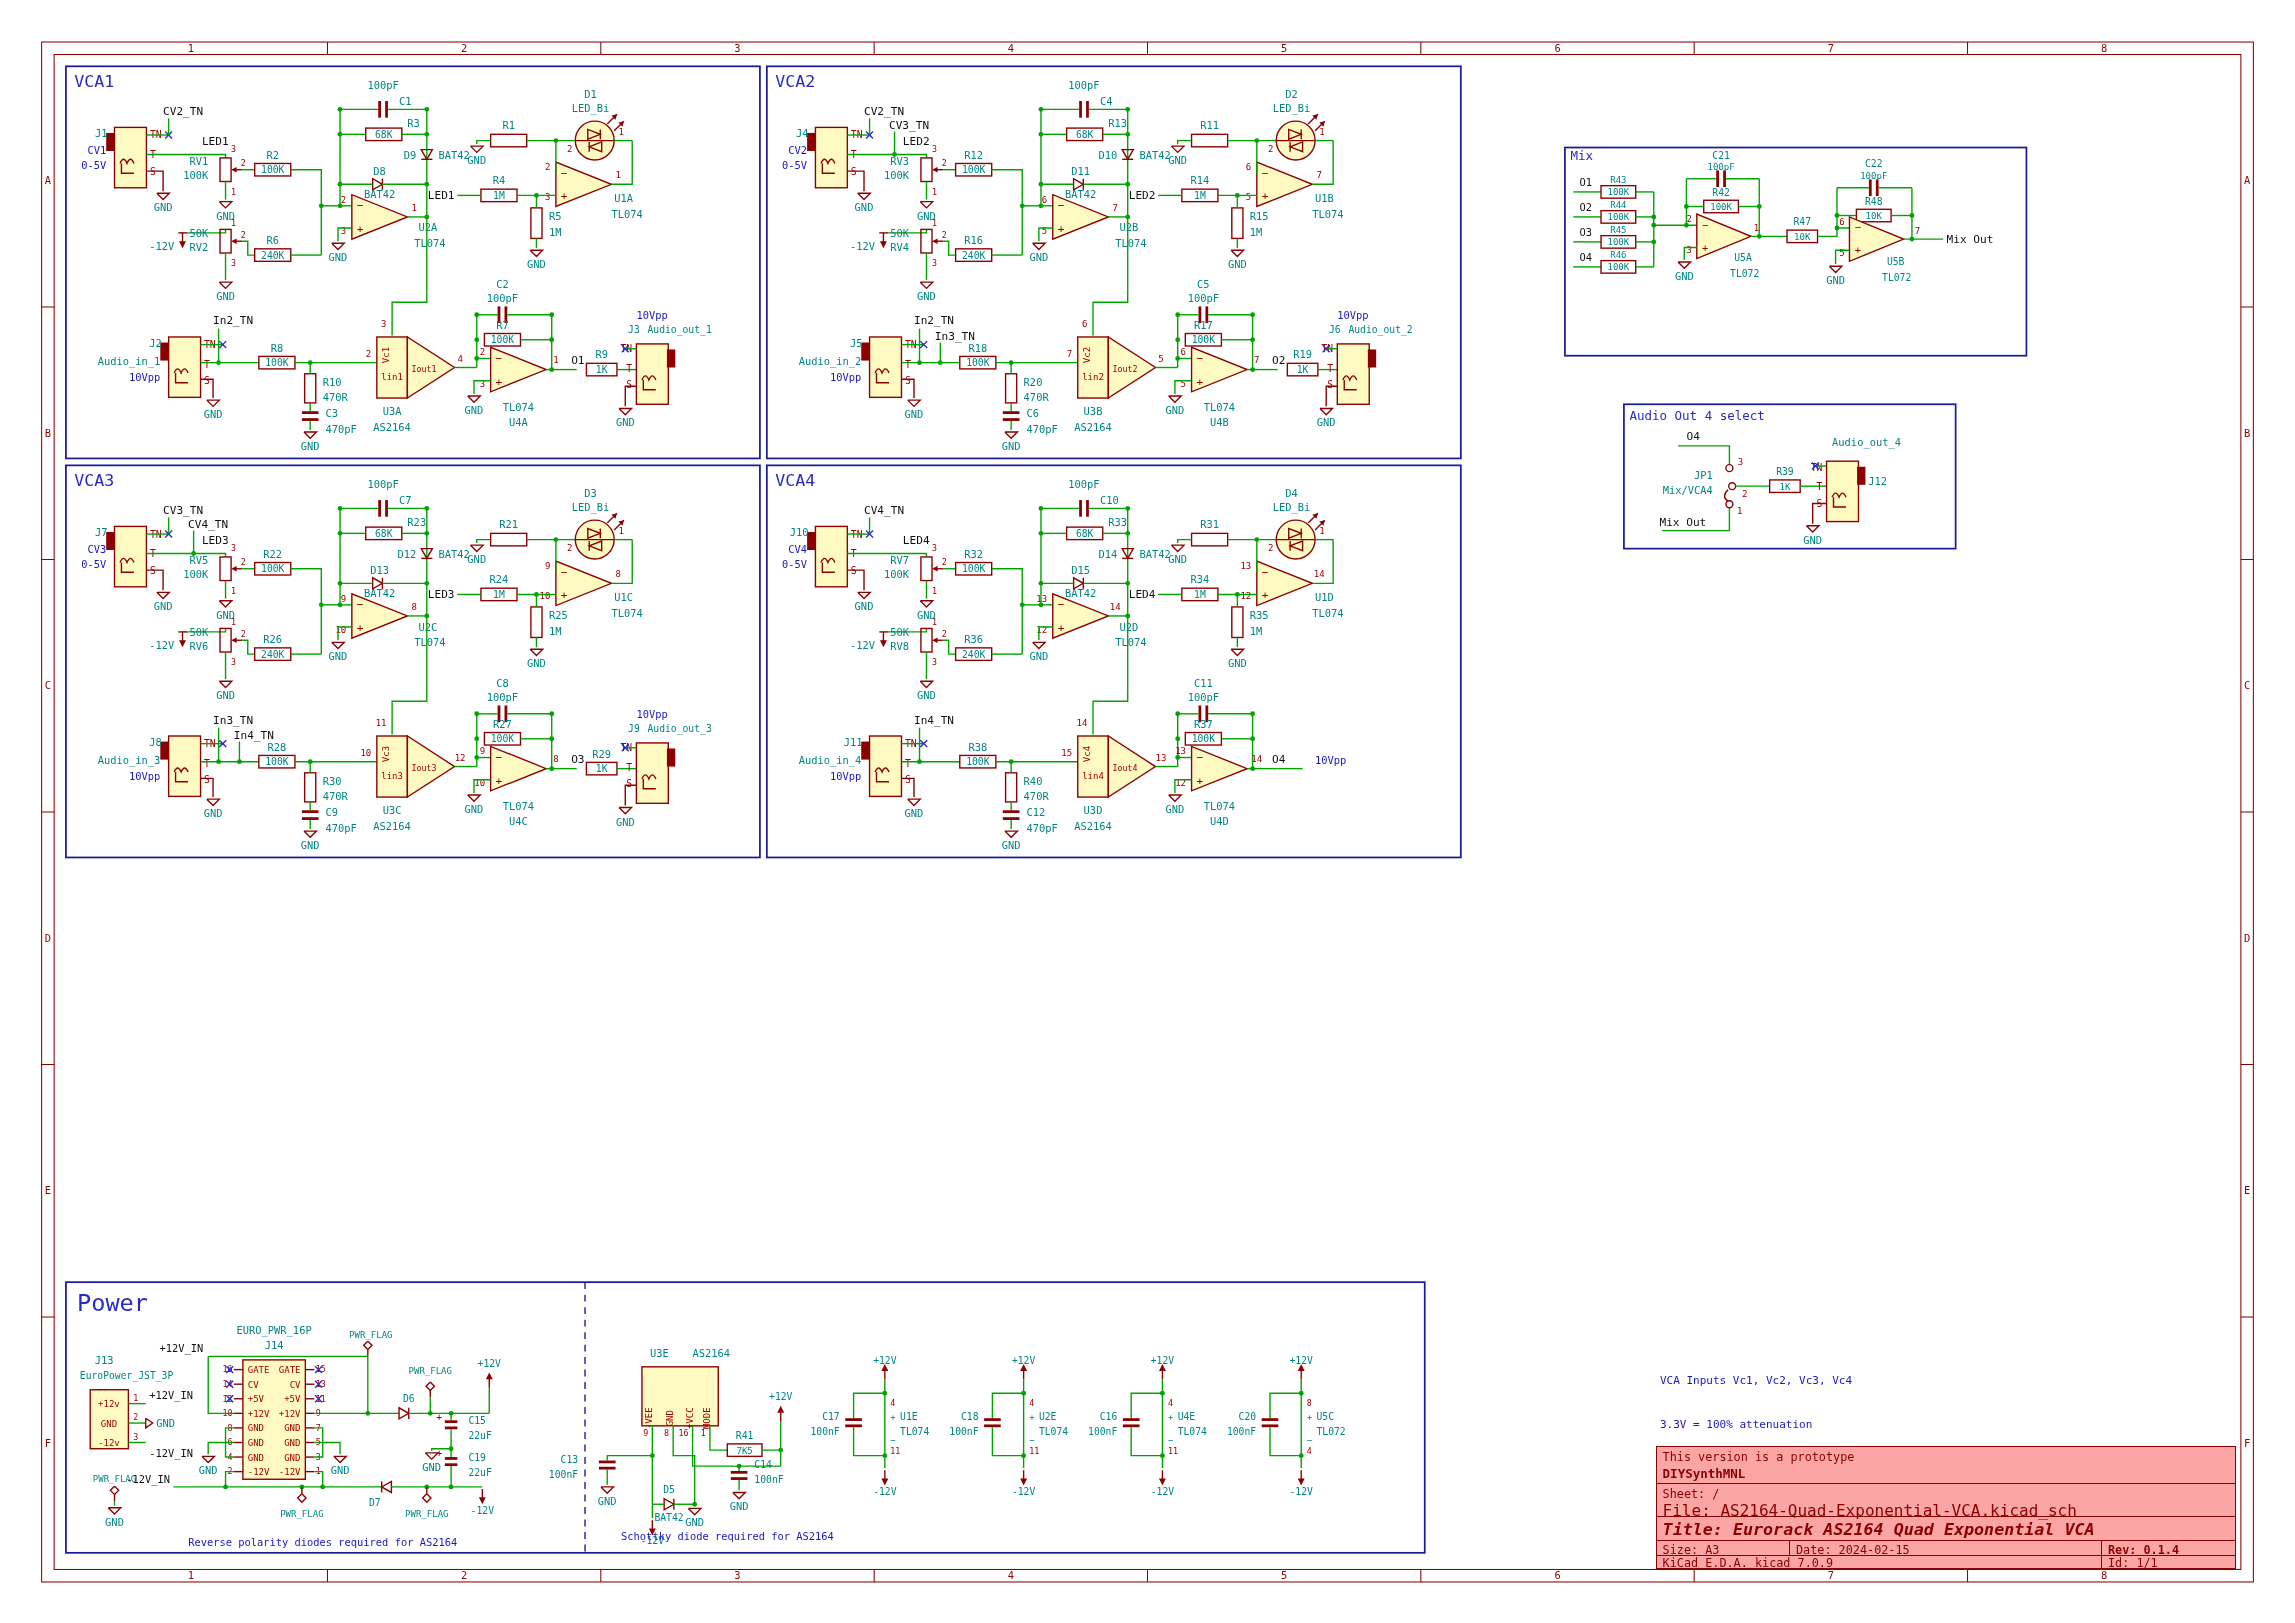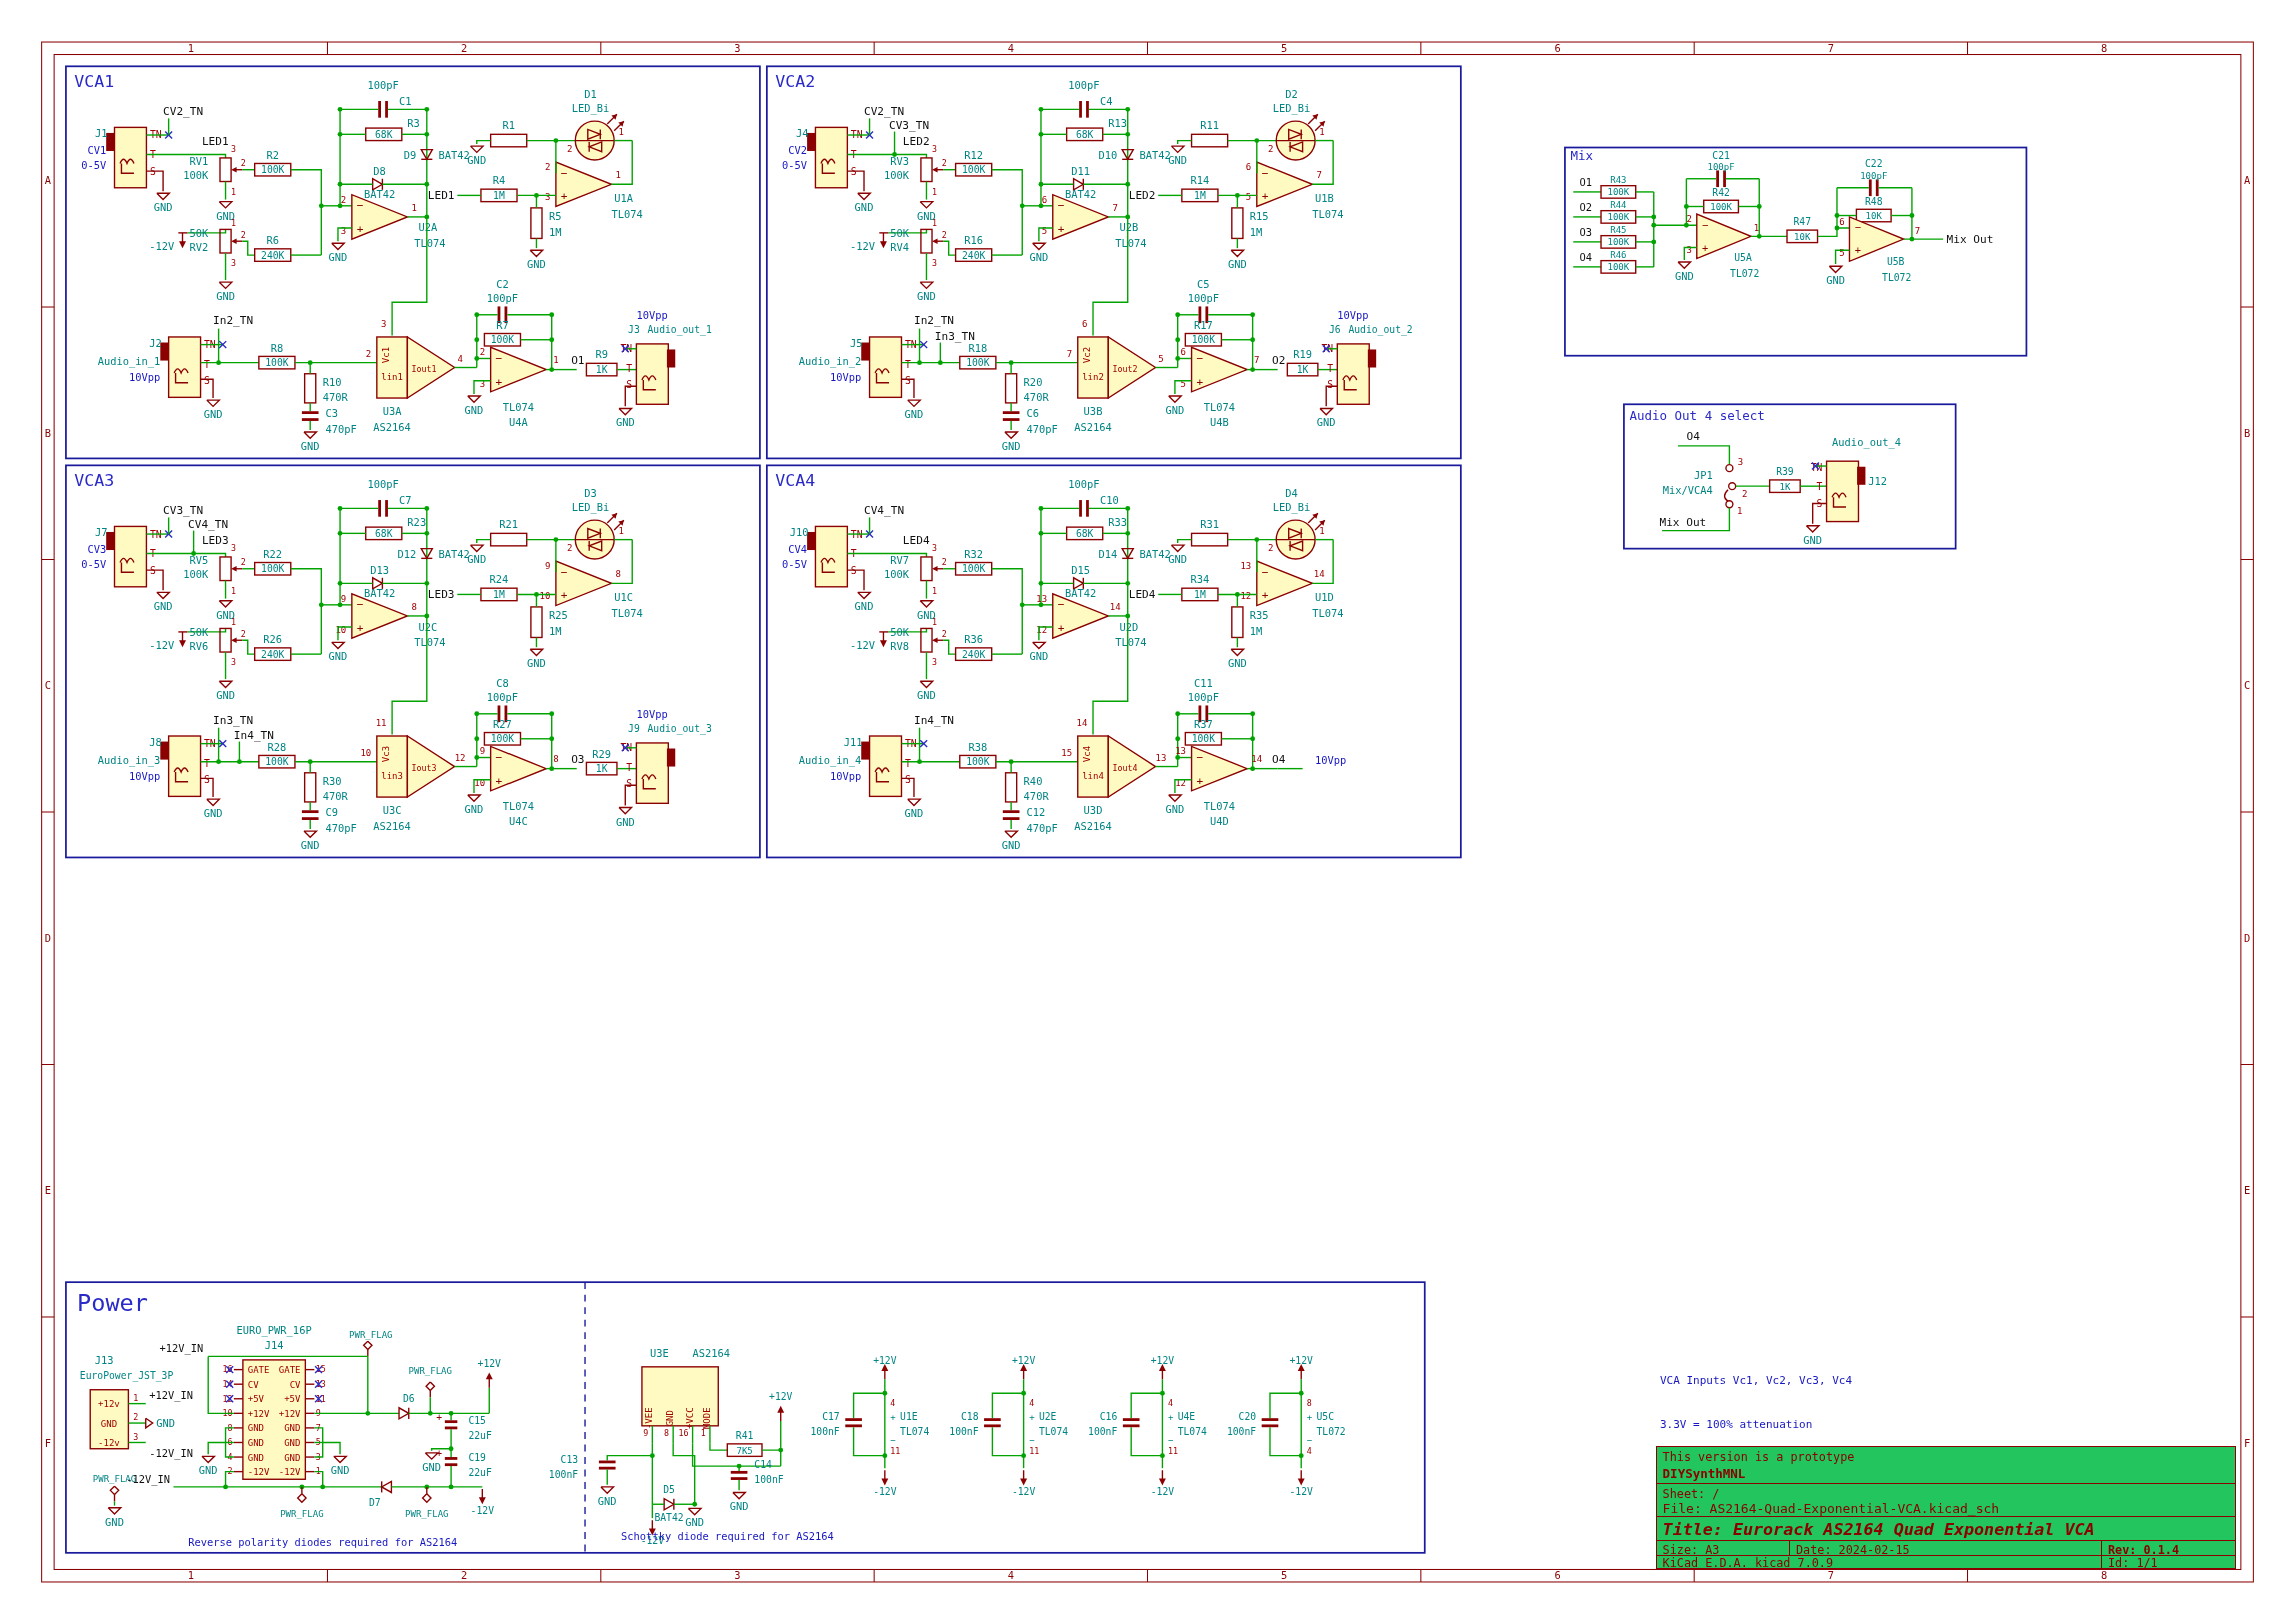--- a/index.html
+++ b/index.html
@@ -16,21 +16,21 @@
   .secd{fill:none;stroke:#1a1a9c;stroke-width:2;stroke-dasharray:10 8;}
   .bord{fill:none;stroke:#8B0000;stroke-width:1.5;}
   .t-ref{fill:#008484;}
   .t-pin{fill:#A00000;}
   .t-lbl{fill:#101010;}
   .t-blue{fill:#1717C2;}
   .t-pwr{fill:#008484;}
   .t-sym{fill:#8B0000;}
   .t-sect{fill:#2a2ac8;}
   .note{position:absolute;color:#1717C2;font-size:11px;line-height:14.6px;white-space:pre;}
-  .tb{position:absolute;border:1px solid #8B0000;background:#22c55e;}
+  .tb{position:absolute;border:1px solid #8B0000;background:#fca5a5;}
   .tb div{position:absolute;color:#8B0000;}
   .tbline{position:absolute;background:#8B0000;}
 </style>
 </head>
 <body>
 
 <div id="sheet">
   <svg id="schem" width="2295" height="1624" viewBox="0 0 3307 2339" xmlns="http://www.w3.org/2000/svg">
       <g transform="translate(0,0)">
         <rect x="60" y="60" width="3187" height="2219" class="bord"></rect>
@@ -1555,21 +1555,21 @@
     <div>0V = unity gain</div>
     <div>Vc &lt; 0V = +20dB gain</div>
   </div>
 
   
   <div class="tb" style="left:1656px;top:1446px;width:578px;height:121px;">
     <div style="left:5.6px;top:2.8px;font-size:11.8px;">This version is a prototype</div>
     <div style="left:5.6px;top:19px;font-size:12.5px;font-weight:bold;">DIYSynthMNL</div>
     <div class="tbline" style="left:0;top:36px;width:578px;height:1px;"></div>
     <div style="left:5.6px;top:40px;font-size:11.8px;">Sheet: /</div>
-    <div style="left:5.6px;top:54px;font-size:13px;">File: AS2164-Quad-Exponential-VCA.kicad_sch</div>
+    <div style="left:5.6px;top:54px;font-size:16px;">File: AS2164-Quad-Exponential-VCA.kicad_sch</div>
     <div class="tbline" style="left:0;top:69px;width:578px;height:1px;"></div>
     <div style="left:5.6px;top:72px;font-size:16.7px;font-weight:bold;font-style:italic;">Title: Eurorack AS2164 Quad Exponential VCA</div>
     <div class="tbline" style="left:0;top:93px;width:578px;height:1px;"></div>
     <div style="left:5.6px;top:96px;font-size:11.8px;">Size: A3</div>
     <div style="left:139px;top:96px;font-size:11.8px;">Date: 2024-02-15</div>
     <div style="left:451px;top:96px;font-size:11.8px;font-weight:bold;">Rev: 0.1.4</div>
     <div class="tbline" style="left:0;top:108px;width:578px;height:1px;"></div>
     <div style="left:5.6px;top:109px;font-size:11.8px;">KiCad E.D.A.  kicad 7.0.9</div>
     <div style="left:451px;top:109px;font-size:11.8px;">Id: 1/1</div>
     <div class="tbline" style="left:132px;top:93px;width:1px;height:14.6px;"></div>

